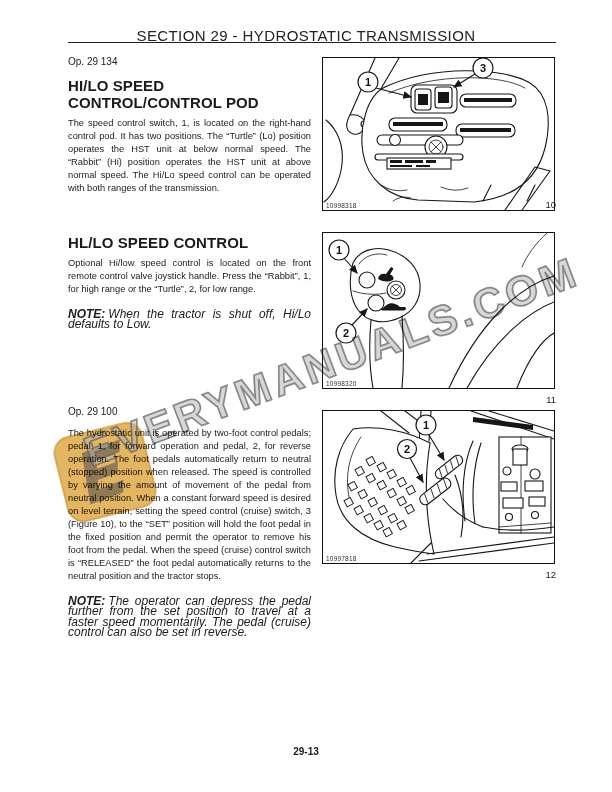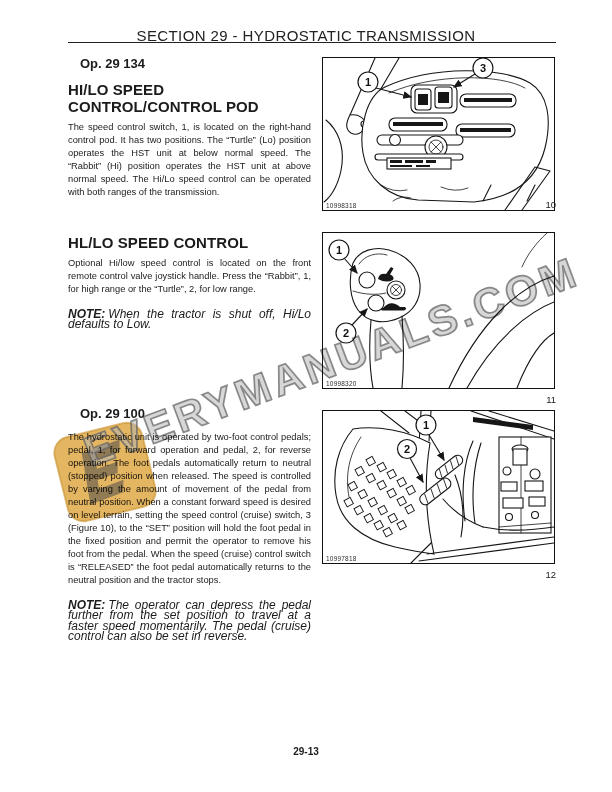--- a/index.html
+++ b/index.html
@@ -8,21 +8,21 @@
     background:#ffffff; overflow:hidden;
     font-family:"Liberation Sans", sans-serif; color:#1b1b1b;
   }
   
   .header-title { position:absolute; top:27px; left:0; right:0; text-align:center;
     font-size:15px; letter-spacing:.4px; color:#222; }
   .header-rule { position:absolute; top:42px; left:68px; width:488px; border-top:1.6px solid #222; }
   
   .section { position:absolute; left:68px; width:243px; }
   .sec-1 { top:56px; } .sec-2 { top:234px; } .sec-3 { top:406px; }
-  .op-code { font-size:13px; font-weight:bold; margin-bottom:10px;margin-left:12px; }
+  .op-code { font-size:10px; font-weight:normal; margin-bottom:10px; }
   .section-heading { font-size:15px; font-weight:bold; letter-spacing:.1px; margin-bottom:6px; }
   .body-text { font-size:9.3px; line-height:13px; text-align:justify; }
   .note-text { font-size:12px; line-height:10.45px; font-style:italic; text-align:justify; margin-top:13px; }
   .note-label { font-weight:bold; margin-right:3px; }
   
   .figure { position:absolute; left:322px; width:234px; }
   .fig-10 { top:57px; } .fig-11 { top:232px; } .fig-12 { top:410px; }
   .fig-frame { position:relative; width:231px; border:1.5px solid #111; background:#fff; overflow:hidden; }
   .fig-frame svg { display:block; }
   .fig-id { position:absolute; left:2px; bottom:1px; font-size:6.5px; color:#2e2e2e; letter-spacing:.2px;

